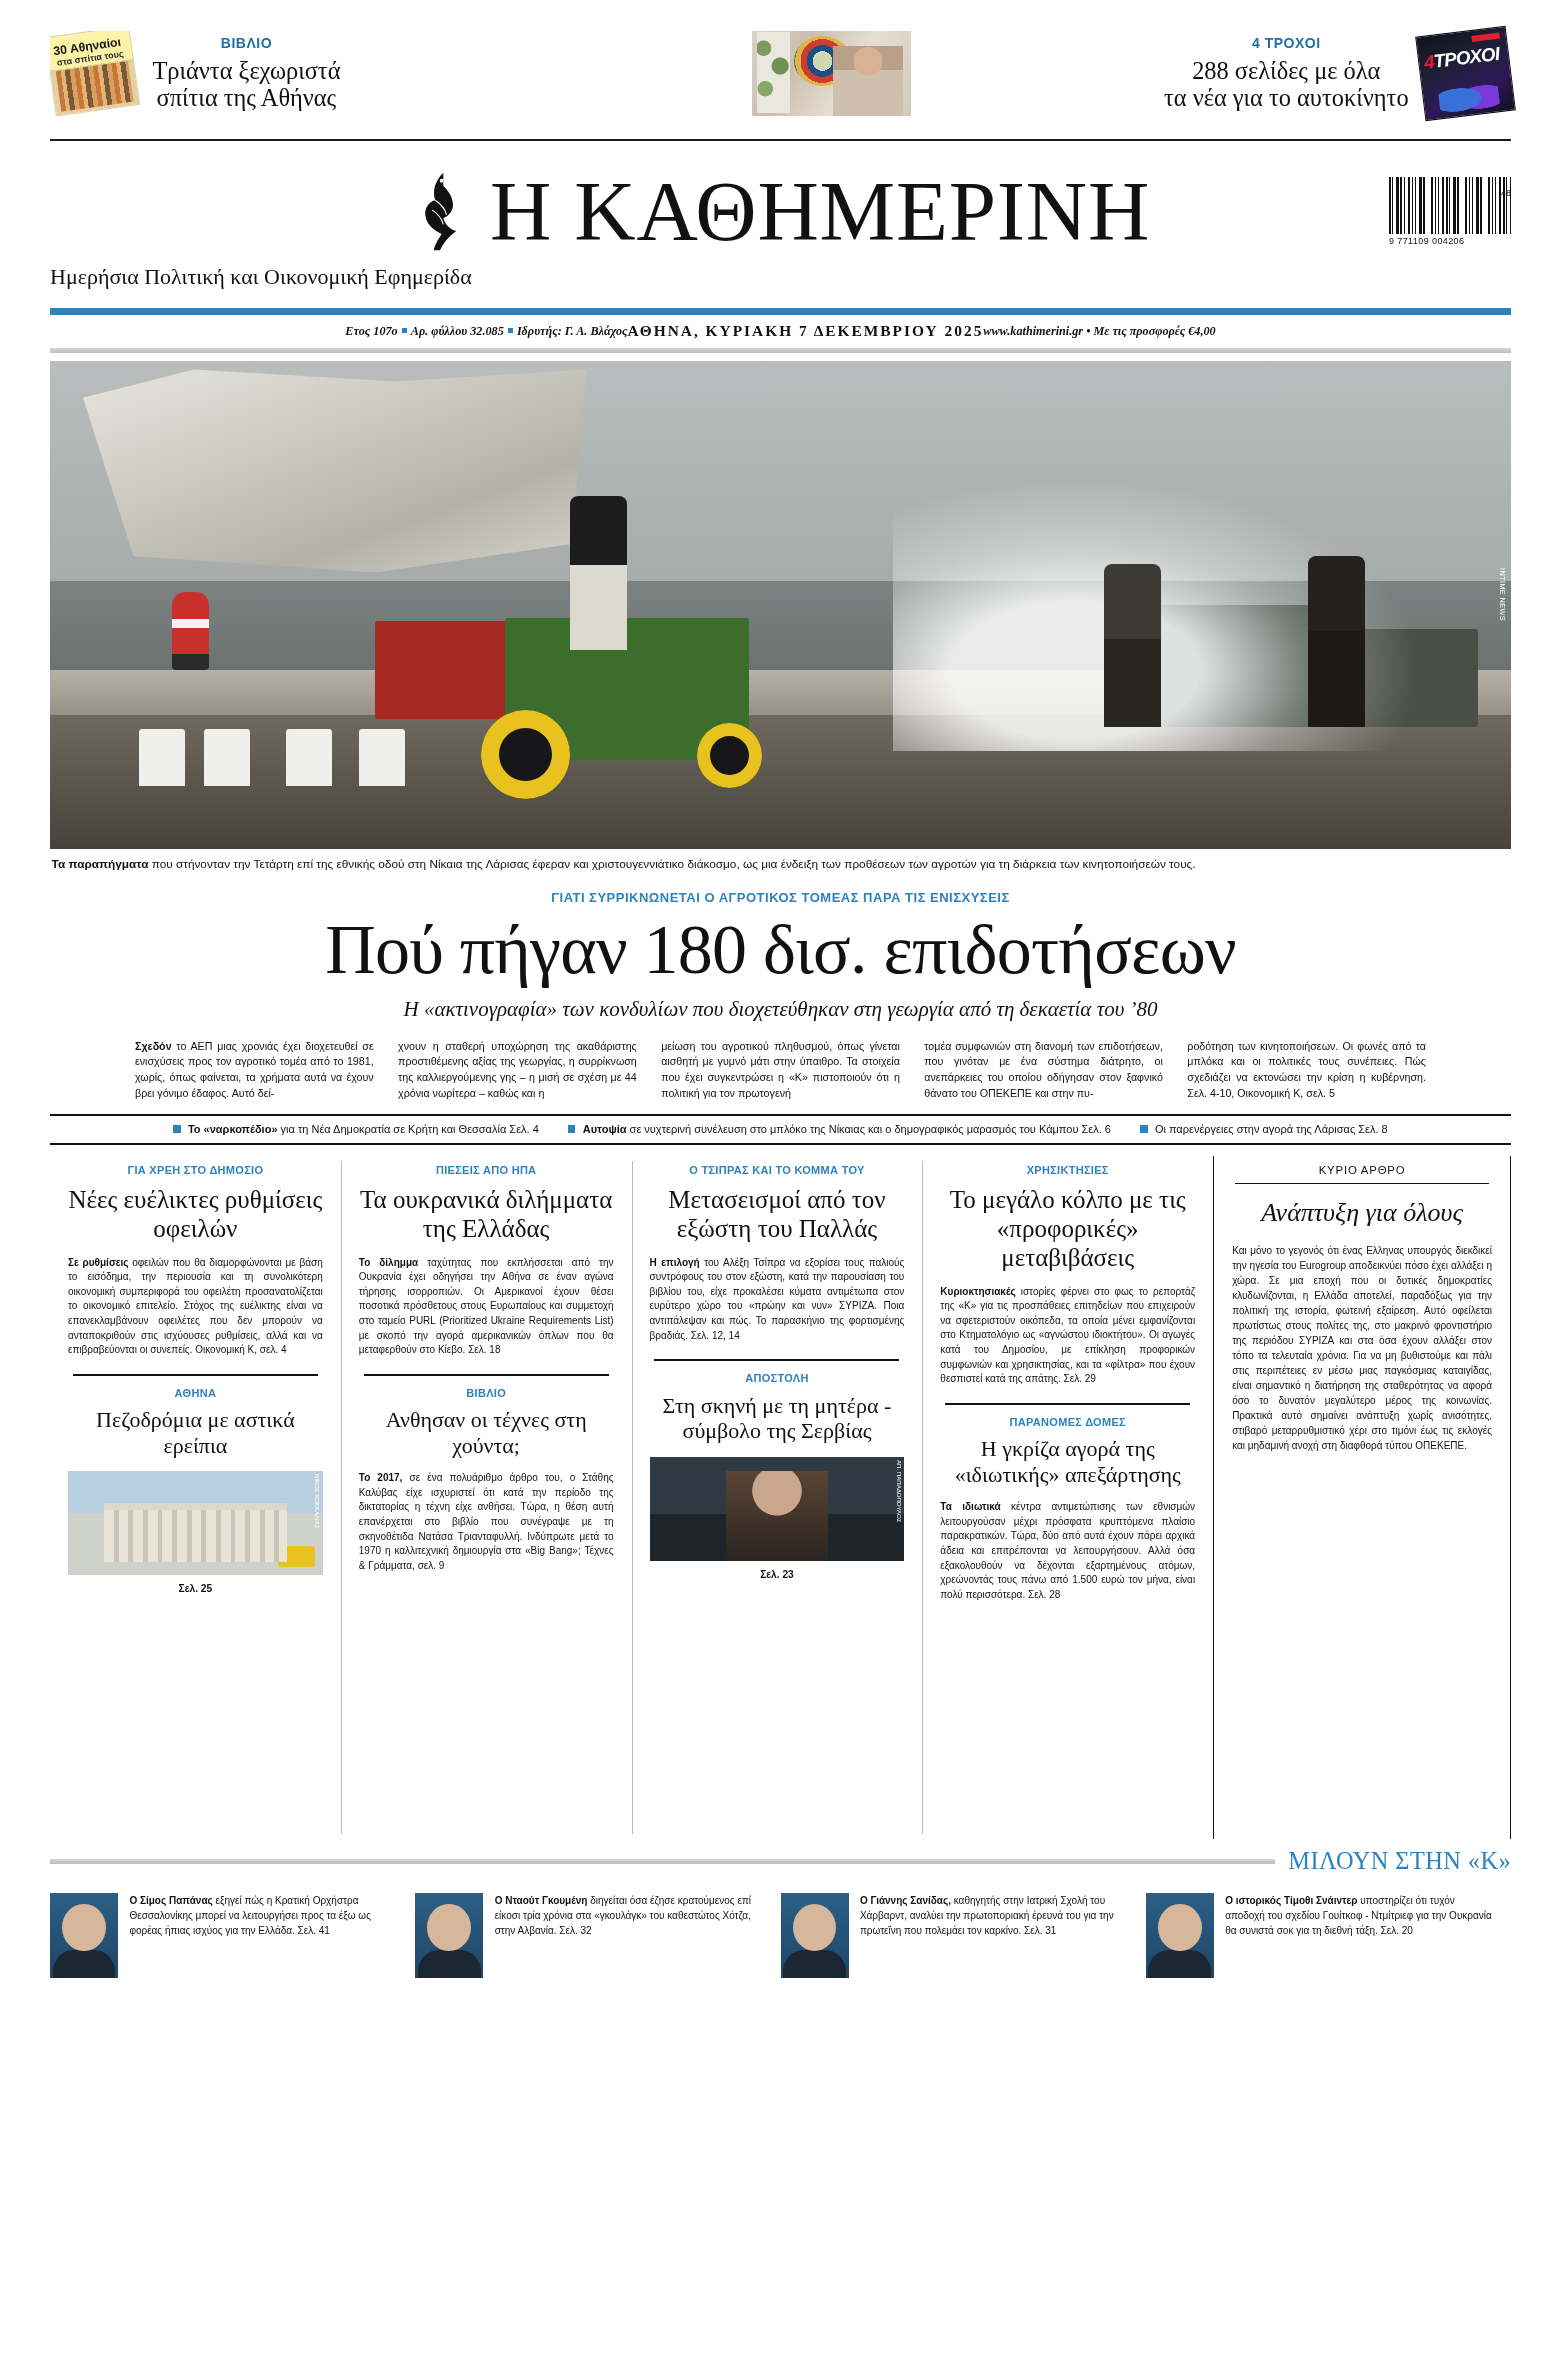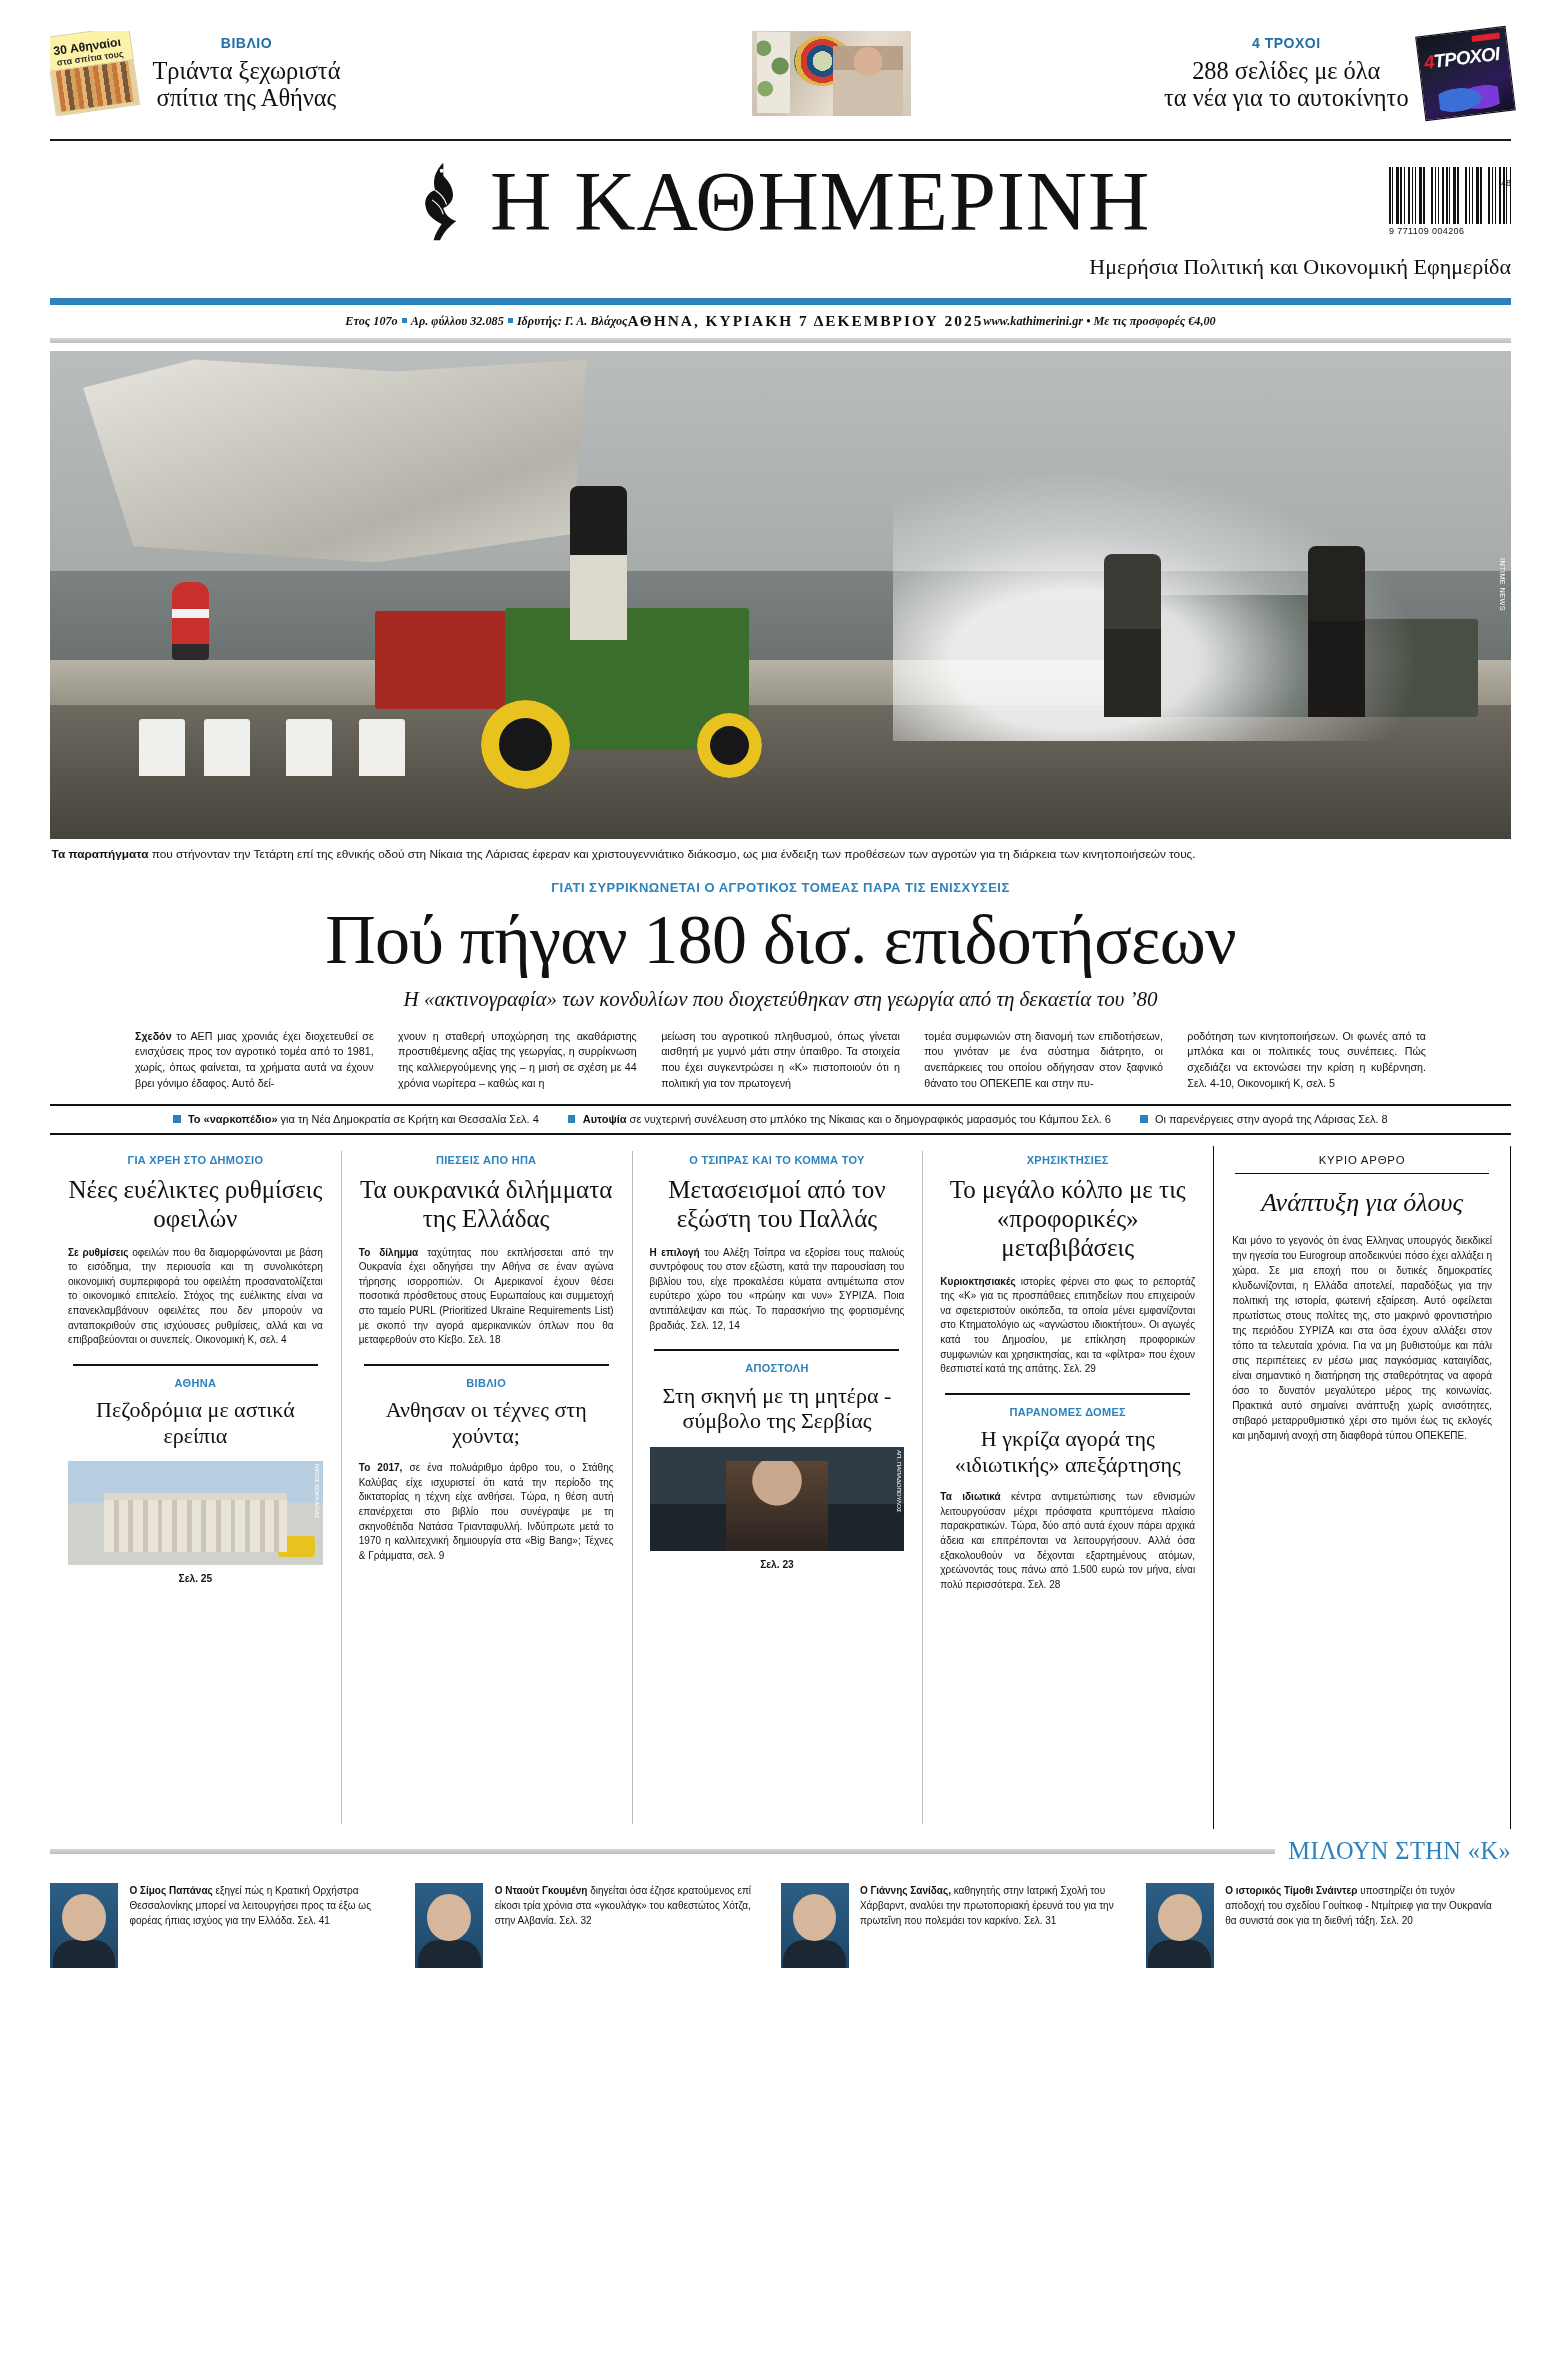--- a/index.html
+++ b/index.html
@@ -87,41 +87,41 @@
     font-weight:700; font-style:italic; font-size:18.7px; color:#fff; letter-spacing:-0.8px; }
   .mag-4t-logo b { color:#e0202c; }
   .mag-4t-tag { position:absolute; top:4.9px; right:5.7px; width:28px; height:5.7px; background:#e0202c; }
   .mag-4t:after { content:""; position:absolute; bottom:3.3px; left:14.6px; width:60px; height:33px;
     background: radial-gradient(ellipse at 30% 60%, #3a6fd8 0 40%, transparent 42%),
                 radial-gradient(ellipse at 72% 60%, #7a3ad8 0 40%, transparent 42%); }
 
   .promo-rule { height: 2.4px; background: #1b1b1b; margin-top: 1.6px; }
 
   
-  .masthead { position: relative; padding: 18px 0 3.3px; }
+  .masthead { position: relative; padding: 18px 0 3.3px; margin-top: 10px; }
   .mh-row { display:flex; align-items:center; justify-content:center; gap: 16.3px; }
   .mh-logo { width: 63px; height: 85px; position: relative; flex: 0 0 auto; }
   .mh-title {
     font-family: "Liberation Serif", serif;
     font-size: 85px;
     line-height: .95;
     font-weight: 400;
     letter-spacing: 0.8px;
     white-space: nowrap;
   }
   .barcode { position:absolute; right: 0; top: 26px; text-align:left; }
   .barcode-bars {
     width: 122px; height: 57px;
     background: repeating-linear-gradient(90deg,#111 0 1.6px,#fff 1.6px 3.3px,#111 3.3px 4.1px,#fff 4.1px 7.3px,#111 7.3px 9.8px,#fff 9.8px 11.4px);
   }
   .barcode-num { font-family:"Liberation Sans",sans-serif; font-size:9px; letter-spacing:0.4px; margin-top:1.6px; }
   .barcode-issue { font-family:"Liberation Sans",sans-serif; font-size:9px; position:absolute; right:0; top:11.4px; }
 
   .mh-sub {
-    text-align:right;
+    text-align:left;
     font-family:"Liberation Serif", serif;
     font-size: 22px;
     margin-top: 9.8px;
   }
 
   .blue-rule { height: 7.3px; background: #2c82bd; margin-top: 14.6px; }
   .info-row {
     display:flex; align-items:center; justify-content:center;
     font-family:"Liberation Serif", serif;
     padding: 7.3px 3.3px 7.3px;

